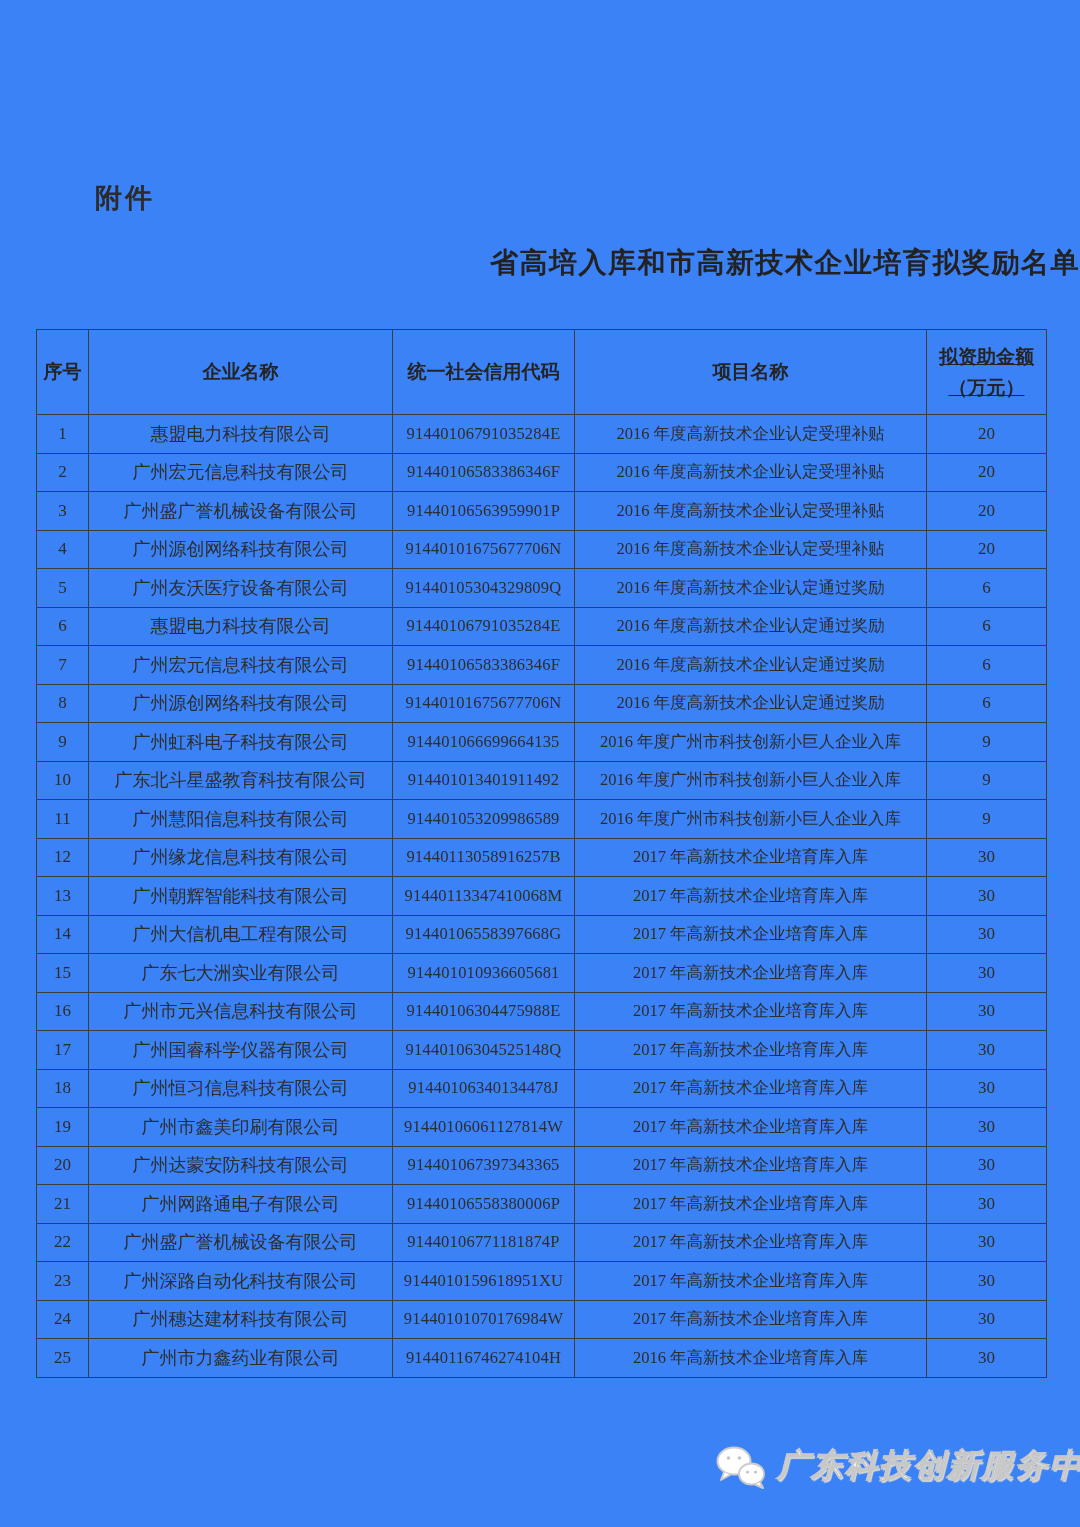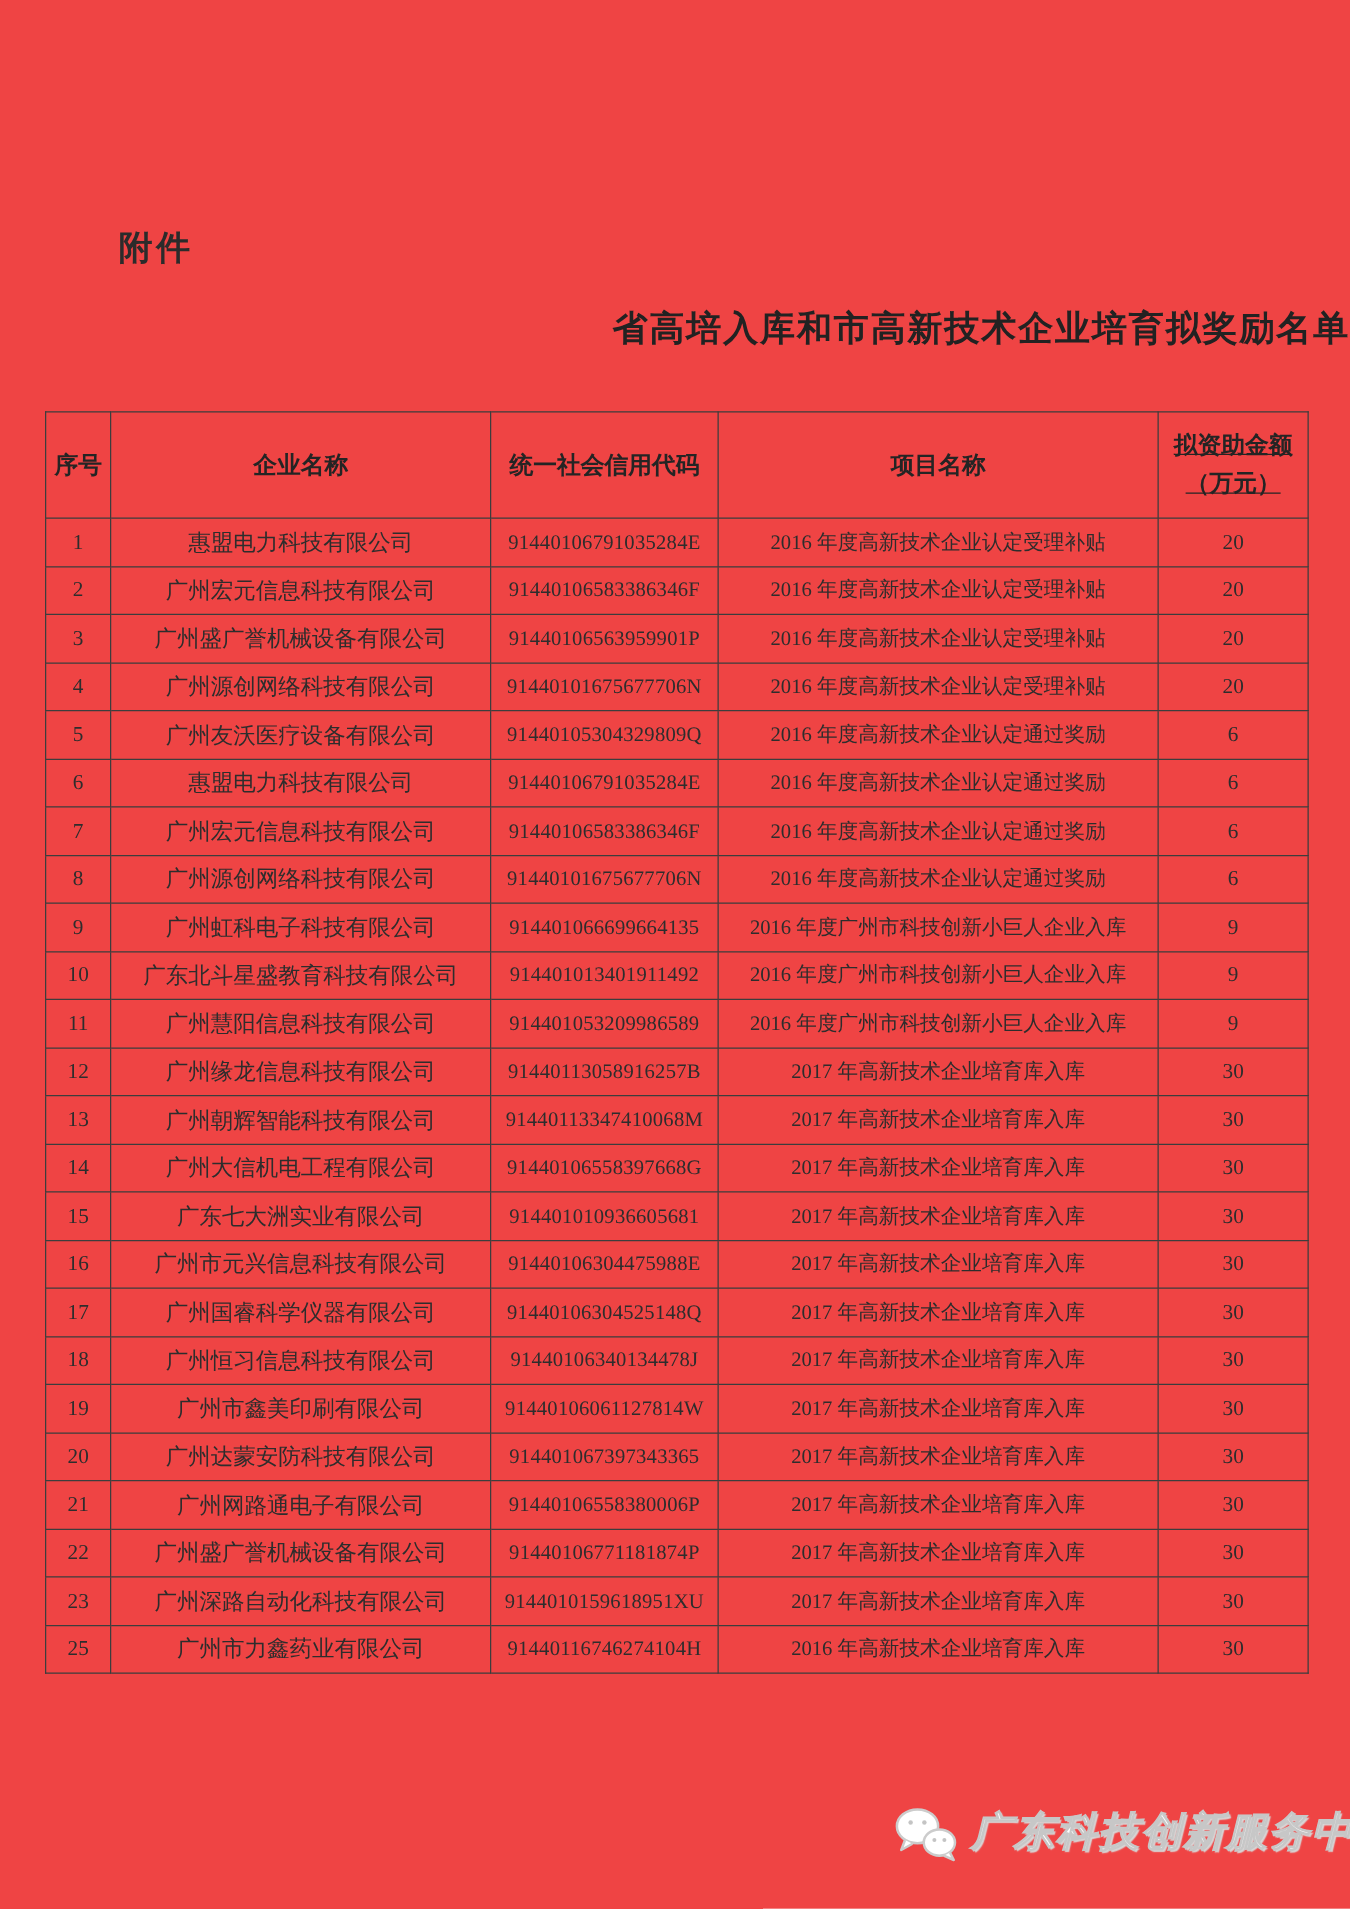--- a/index.html
+++ b/index.html
@@ -4,21 +4,21 @@
 <style>
   html, body { margin: 0; padding: 0; }
   body {
     width: 1080px; height: 1527px;
     background: #ffffff;
     font-family: "Liberation Serif", "DejaVu Serif", serif;
     color: #2d2d2d;
     position: relative;
     overflow: hidden;
   }
-  .page { position: absolute; inset: 0; background: #ef4444; }
+  .page { position: absolute; inset: 0; background: #3b82f6; }
 
   .attachment-label {
     position: absolute; left: 95px; top: 180px;
     font-size: 27px; font-weight: 600; letter-spacing: 3px;
     color: #2b2b2b;
   }
 
   .doc-title {
     position: absolute; left: 0; right: 0; top: 244px; margin: 0;
     text-align: right;
@@ -271,20 +271,27 @@
   </tr>
 
   <tr>
     <td class="cell-no">23</td>
     <td class="cell-company">广州深路自动化科技有限公司</td>
     <td class="cell-code">9144010159618951XU</td>
     <td class="cell-project">2017 年高新技术企业培育库入库</td>
     <td class="cell-amount">30</td>
   </tr>
 
+  <tr>
+    <td class="cell-no">24</td>
+    <td class="cell-company">广州穗达建材科技有限公司</td>
+    <td class="cell-code">91440101070176984W</td>
+    <td class="cell-project">2017 年高新技术企业培育库入库</td>
+    <td class="cell-amount">30</td>
+  </tr>
 
   <tr>
     <td class="cell-no">25</td>
     <td class="cell-company">广州市力鑫药业有限公司</td>
     <td class="cell-code">91440116746274104H</td>
     <td class="cell-project">2016 年高新技术企业培育库入库</td>
     <td class="cell-amount">30</td>
   </tr>
 </tbody>
   </table>

